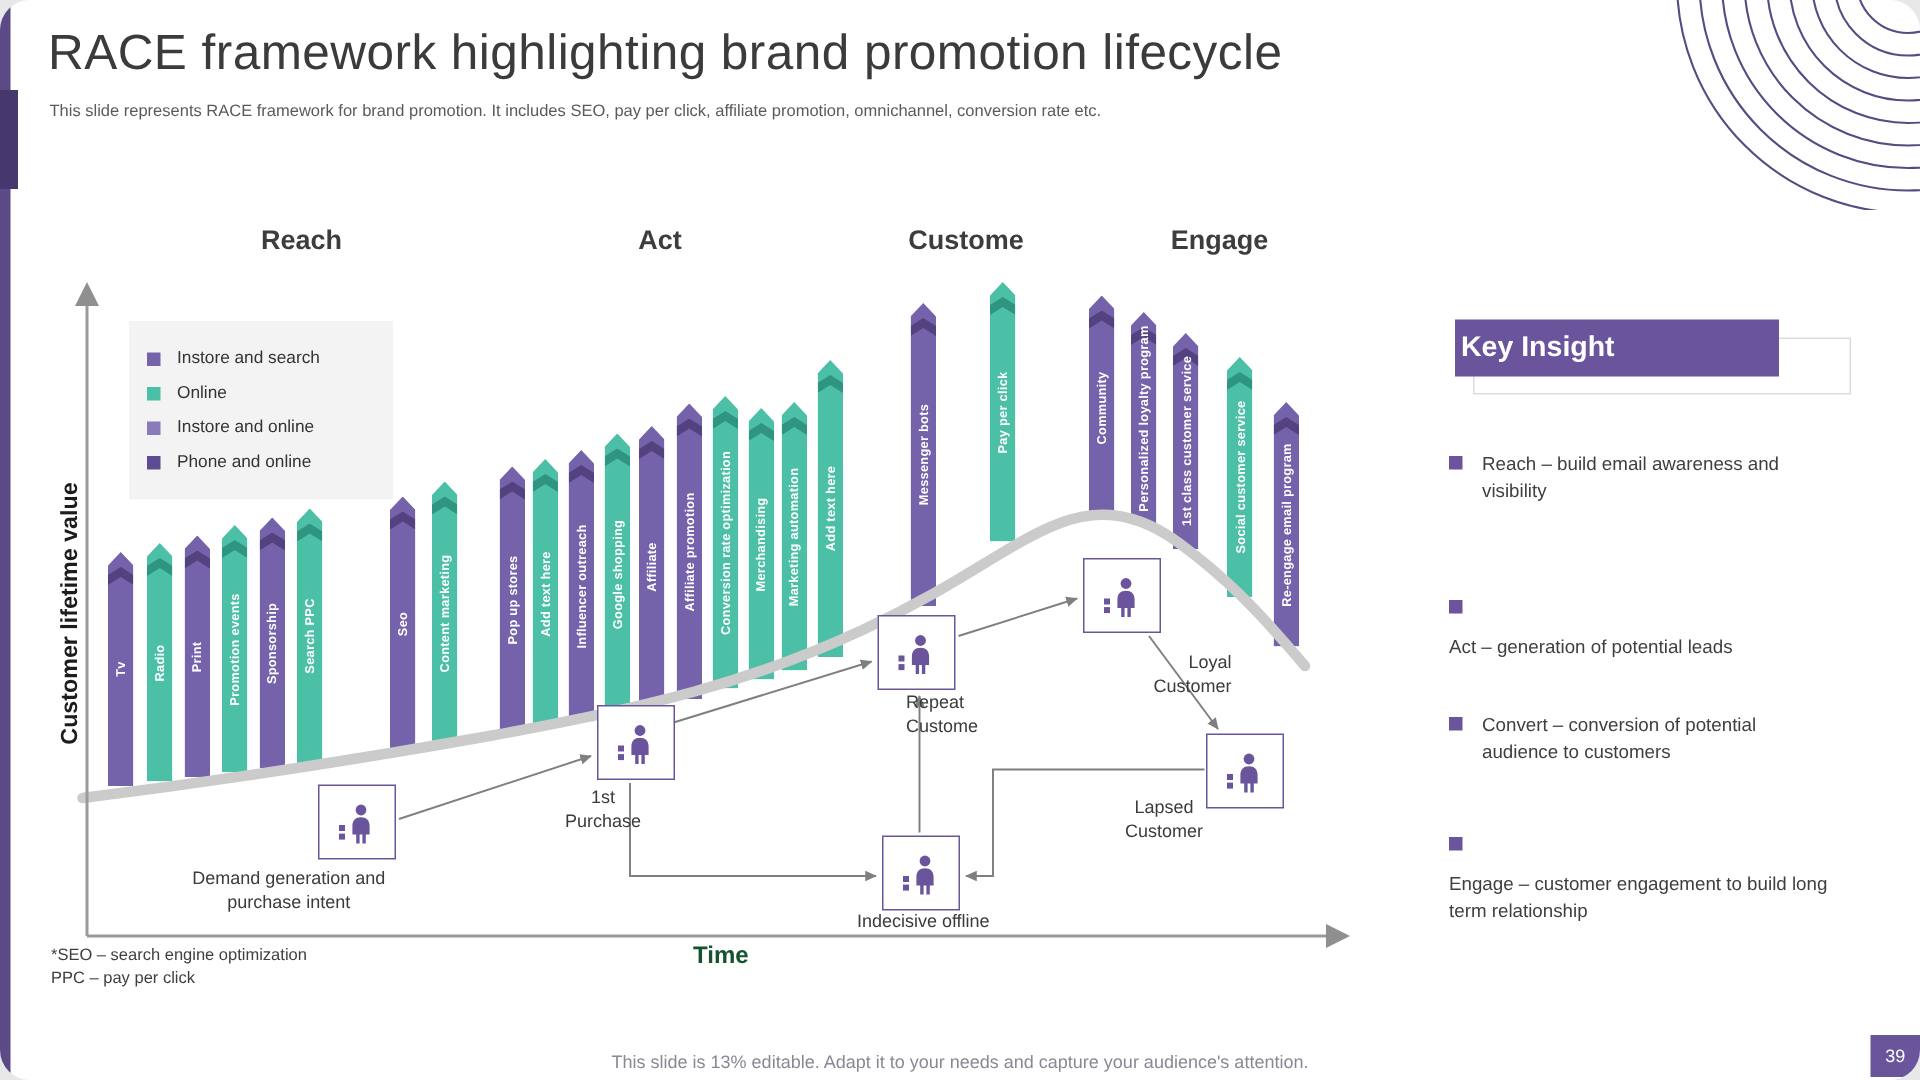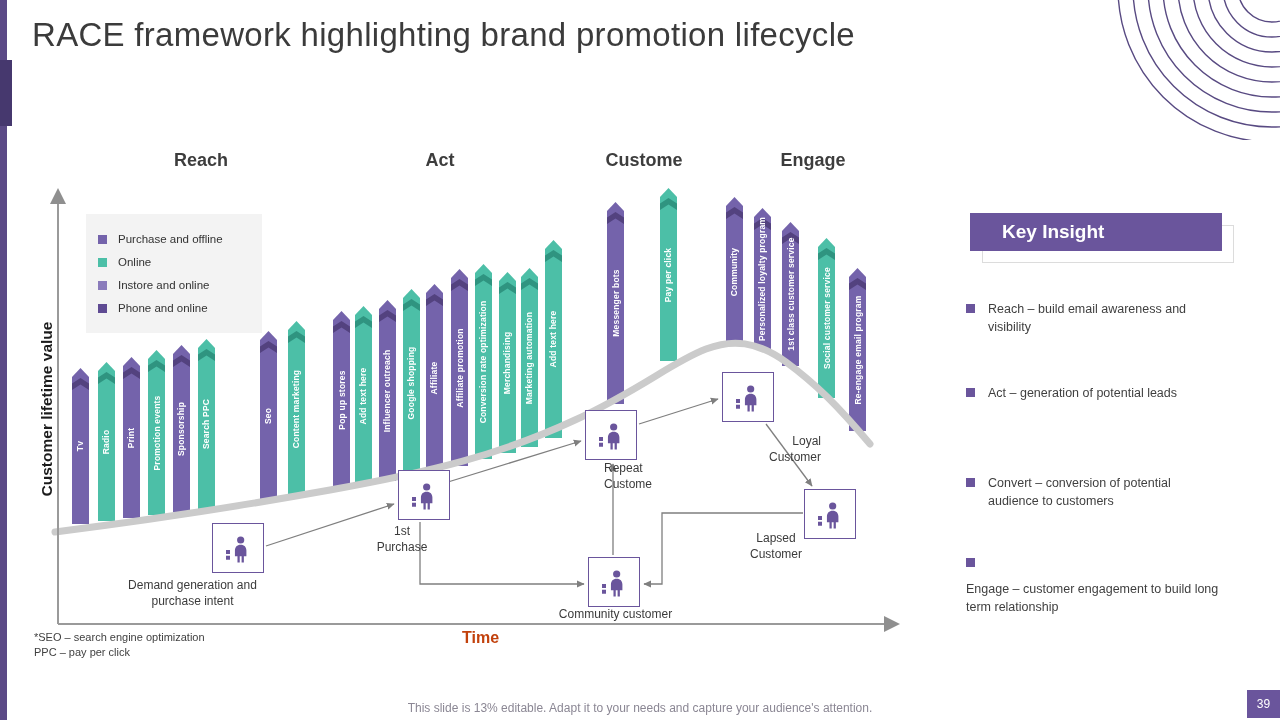--- a/index.html
+++ b/index.html
@@ -1,55 +1,55 @@
 <!DOCTYPE html>
 <html><head>
 <meta charset="utf-8">
 <style>
   html,body{margin:0;padding:0;background:#e8e8e8;}
   .slide{position:relative;width:1280px;height:720px;background:#ffffff;overflow:hidden;
-         font-family:"Liberation Sans", sans-serif;}
+         font-family:"Liberation Sans", sans-serif;border-radius:20px;}
   .left-strip{position:absolute;left:0;top:0;width:7px;height:720px;background:#5b4a86;}
   .left-accent{position:absolute;left:0;top:60px;width:12px;height:66px;background:#46386e;}
   .title{position:absolute;left:32px;top:16px;margin:0;font-size:33px;font-weight:500;
          color:#3b3b3b;letter-spacing:0.3px;}
   .subtitle{position:absolute;left:33px;top:68px;font-size:11px;color:#5a5a5a;}
   #corner-rings{position:absolute;right:0;top:0;width:180px;height:140px;}
   #corner-rings circle{fill:none;stroke:#584a82;stroke-width:1.4px;}
   .phase-label{position:absolute;top:150px;transform:translateX(-50%);font-size:18px;
                font-weight:bold;color:#3d3d3d;}
   .legend{position:absolute;left:86px;top:214px;width:176px;background:#f3f3f3;
           padding:8px 12px;box-sizing:border-box;}
   .legend-item{display:flex;align-items:center;gap:11px;margin:11px 0;font-size:11.5px;color:#333;}
   .legend-swatch{width:9px;height:9px;flex:none;}
   .y-axis-label{position:absolute;left:-68px;top:400px;width:230px;text-align:center;
                 transform:rotate(-90deg);font-weight:bold;font-size:15.5px;color:#1c1c1c;}
-  .x-axis-label{position:absolute;left:462px;top:629px;font-weight:bold;font-size:16px;color:#c2410c;}
+  .x-axis-label{position:absolute;left:462px;top:629px;font-weight:bold;font-size:16px;color:#14532d;}
   #bars-layer{position:absolute;inset:0;}
   .bar{position:absolute;}
   .bar-body{position:absolute;inset:0;clip-path:polygon(50% 0, 100% 9px, 100% 100%, 0 100%, 0 9px);}
   .bar-chevron{position:absolute;top:10px;left:0;width:100%;height:12px;
                clip-path:polygon(0 45%, 50% 0, 100% 45%, 100% 100%, 50% 55%, 0 100%);}
   .bar-label{position:absolute;inset:0;display:flex;align-items:center;justify-content:center;}
   .bar-label span{transform:rotate(-90deg);white-space:nowrap;color:#fff;font-size:8.5px;
                   font-weight:bold;letter-spacing:0.2px;}
   .overlay{position:absolute;inset:0;pointer-events:none;}
   .curve{fill:none;stroke:#cbcbcb;stroke-width:7px;stroke-linecap:round;}
   .axis-line{stroke:#9a9a9a;stroke-width:2px;}
   .journey-arrow{fill:none;stroke:#7f7f7f;stroke-width:1.3px;}
   #journey-layer{position:absolute;inset:0;}
   .journey-box{position:absolute;width:52px;height:50px;background:#fff;border:1.5px solid #6a559c;
                box-sizing:border-box;display:flex;align-items:center;justify-content:center;}
   .journey-label{position:absolute;font-size:12px;color:#3b3b3b;line-height:1.3;}
   .footnote{position:absolute;left:34px;top:630px;font-size:11px;color:#3f3f3f;line-height:1.4;}
   .ki-outline{position:absolute;left:982px;top:225px;width:252px;height:38px;
               border:1px solid #dcdcdc;box-sizing:border-box;}
-  .key-insight-header{position:absolute;left:970px;top:213px;width:252px;height:38px;
+  .key-insight-header{position:absolute;left:970px;top:213px;width:216px;height:38px;
               background:#6a559c;color:#fff;font-size:19px;font-weight:bold;display:flex;
-              align-items:center;padding-left:32px;box-sizing:border-box;}
+              align-items:center;padding-left:4px;box-sizing:border-box;}
   #ki-items{position:absolute;inset:0;}
   .ki-item{position:absolute;left:966px;width:256px;display:flex;gap:13px;align-items:flex-start;}
   .ki-bullet{width:9px;height:9px;background:#6a559c;margin-top:4px;flex:none;}
   .ki-text{font-size:12.5px;color:#3f3f3f;line-height:1.45;}
   .footer-note{position:absolute;left:0;right:0;top:701px;text-align:center;font-size:12px;color:#8b8794;}
   .page-badge{position:absolute;right:0;top:690px;width:33px;height:28px;background:#6a559c;
               color:#fff;font-size:12px;display:flex;align-items:center;justify-content:center;}
 </style>
 </head>
 <body>
@@ -64,33 +64,34 @@
       <circle cx="172" cy="-12" r="64"></circle>
       <circle cx="172" cy="-12" r="79"></circle>
       <circle cx="172" cy="-12" r="94"></circle>
       <circle cx="172" cy="-12" r="109"></circle>
       <circle cx="172" cy="-12" r="124"></circle>
       <circle cx="172" cy="-12" r="139"></circle>
       <circle cx="172" cy="-12" r="154"></circle>
     </svg>
 
   <h1 class="title">RACE framework highlighting brand promotion lifecycle</h1>
+  <div class="subtitle">This slide represents RACE framework for brand promotion. It includes SEO, pay per click, affiliate promotion, omnichannel, conversion rate etc.</div>
 
   <div id="phase-layer">
       <div class="phase-label" style="left: 201px;">Reach</div>
       <div class="phase-label" style="left: 440px;">Act</div>
       <div class="phase-label" style="left: 644px;">Custome</div>
       <div class="phase-label" style="left: 813px;">Engage</div>
     </div>
 
   <div class="legend">
     <div id="legend-items">
         <div class="legend-item">
           <span class="legend-swatch" style="background: rgb(116, 99, 171);"></span>
-          <span>Purchase and offline</span>
+          <span>Instore and search</span>
         </div>
         <div class="legend-item">
           <span class="legend-swatch" style="background: rgb(76, 191, 167);"></span>
           <span>Online</span>
         </div>
         <div class="legend-item">
           <span class="legend-swatch" style="background: rgb(138, 123, 187);"></span>
           <span>Instore and online</span>
         </div>
         <div class="legend-item">
@@ -349,21 +350,21 @@
       </div>
       <div class="journey-label" style="left: 371px; top: 524px; width: 62px; text-align: center;">1st Purchase</div>
       <div class="journey-box" style="left: 588px; top: 557px;">
         <svg width="32" height="32" viewBox="0 0 24 24" fill="#6a559c">
           <rect x="3" y="13.5" width="3" height="3"></rect>
           <rect x="3" y="17.8" width="3" height="3"></rect>
           <circle cx="14" cy="6" r="2.7"></circle>
           <path d="M14 9.6c-2.7 0-4.3 1.7-4.3 4.3v4.3h1.9v4.6h1.7v-4.6h1.4v4.6h1.7v-4.6h1.9v-4.3c0-2.6-1.6-4.3-4.3-4.3z"></path>
         </svg>
       </div>
-      <div class="journey-label" style="left: 543px; top: 607px; width: 145px; text-align: center;">Community customer</div>
+      <div class="journey-label" style="left: 543px; top: 607px; width: 145px; text-align: center;">Indecisive offline</div>
       <div class="journey-box" style="left: 585px; top: 410px;">
         <svg width="32" height="32" viewBox="0 0 24 24" fill="#6a559c">
           <rect x="3" y="13.5" width="3" height="3"></rect>
           <rect x="3" y="17.8" width="3" height="3"></rect>
           <circle cx="14" cy="6" r="2.7"></circle>
           <path d="M14 9.6c-2.7 0-4.3 1.7-4.3 4.3v4.3h1.9v4.6h1.7v-4.6h1.4v4.6h1.7v-4.6h1.9v-4.3c0-2.6-1.6-4.3-4.3-4.3z"></path>
         </svg>
       </div>
       <div class="journey-label" style="left: 604px; top: 461px; width: 70px; text-align: left;">Repeat Custome</div>
       <div class="journey-box" style="left: 722px; top: 372px;">
@@ -391,21 +392,21 @@
     <div>PPC – pay per click</div>
   </div>
 
   <div class="ki-outline"></div>
   <div class="key-insight-header">Key Insight</div>
   <div id="ki-items">
       <div class="ki-item" style="top: 300px;">
         <span class="ki-bullet"></span>
         <span class="ki-text">Reach – build email awareness and visibility</span>
       </div>
-      <div class="ki-item" style="top: 384px;">
+      <div class="ki-item" style="top: 396px; flex-direction: column;">
         <span class="ki-bullet"></span>
         <span class="ki-text">Act – generation of potential leads</span>
       </div>
       <div class="ki-item" style="top: 474px;">
         <span class="ki-bullet"></span>
         <span class="ki-text">Convert – conversion of potential audience to customers</span>
       </div>
       <div class="ki-item" style="top: 554px; flex-direction: column;">
         <span class="ki-bullet"></span>
         <span class="ki-text">Engage – customer engagement to build long term relationship</span>

